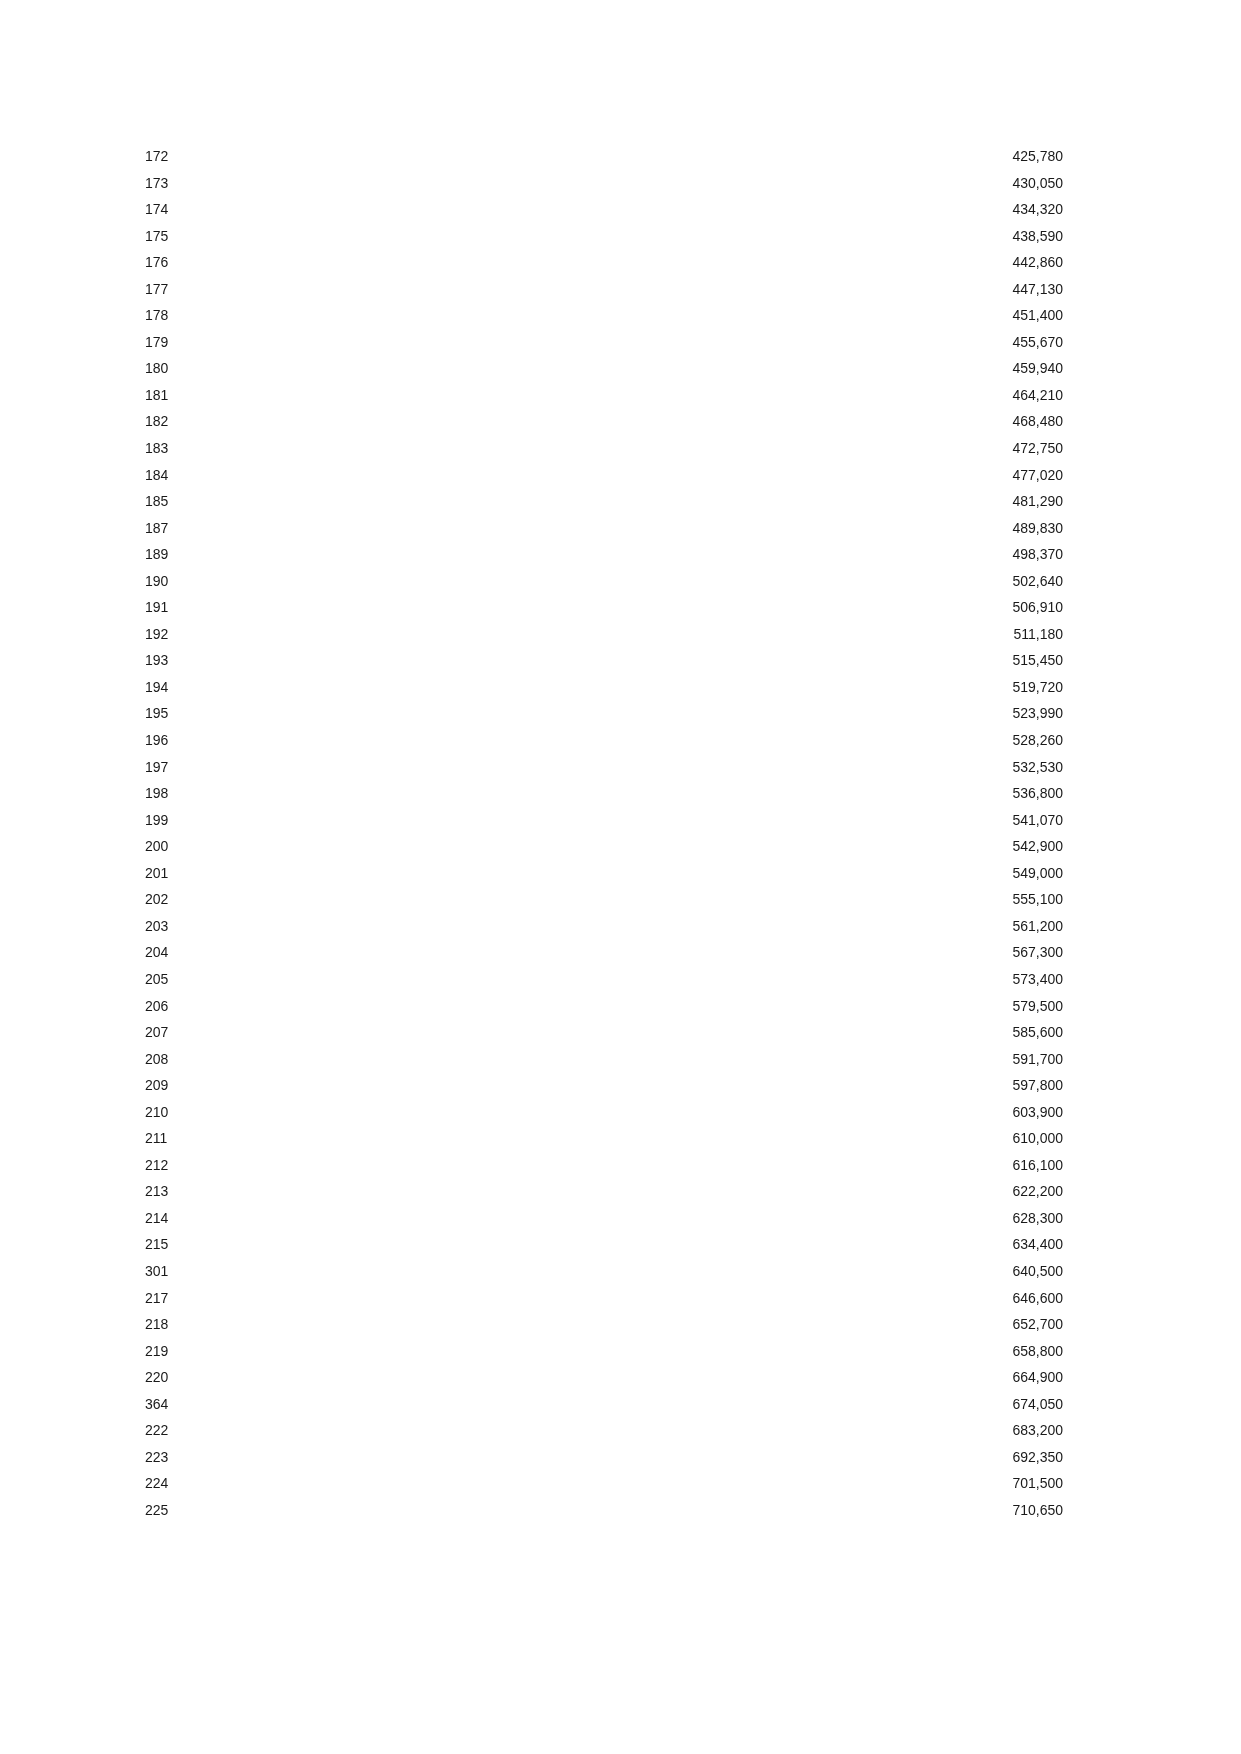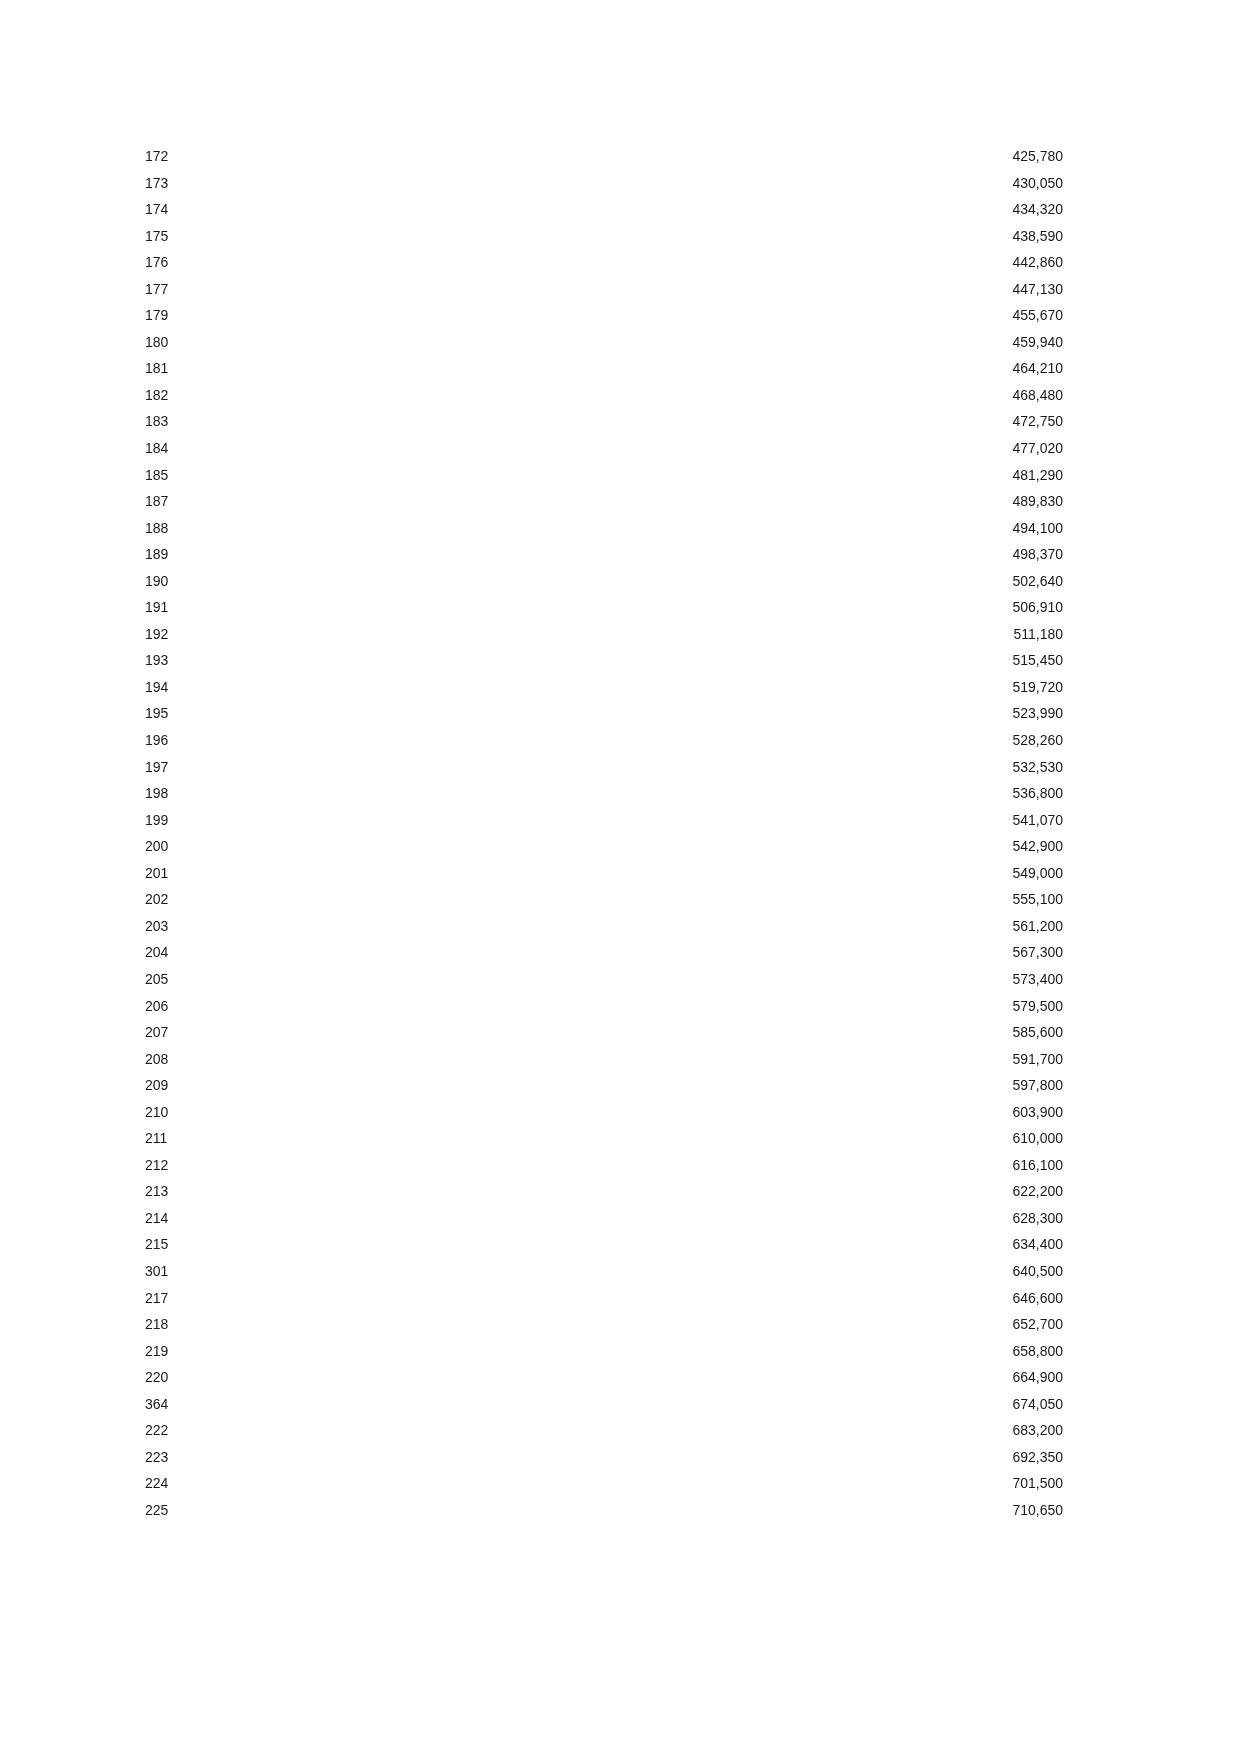--- a/index.html
+++ b/index.html
@@ -69,20 +69,24 @@
     </div>
       <div class="row">
       <span class="cell-index">176</span>
       <span class="cell-value">442,860</span>
     </div>
       <div class="row">
       <span class="cell-index">177</span>
       <span class="cell-value">447,130</span>
     </div>
       <div class="row">
+      <span class="cell-index">178</span>
+      <span class="cell-value">451,400</span>
+    </div>
+      <div class="row">
       <span class="cell-index">179</span>
       <span class="cell-value">455,670</span>
     </div>
       <div class="row">
       <span class="cell-index">180</span>
       <span class="cell-value">459,940</span>
     </div>
       <div class="row">
       <span class="cell-index">181</span>
       <span class="cell-value">464,210</span>
@@ -99,24 +103,20 @@
       <span class="cell-index">184</span>
       <span class="cell-value">477,020</span>
     </div>
       <div class="row">
       <span class="cell-index">185</span>
       <span class="cell-value">481,290</span>
     </div>
       <div class="row">
       <span class="cell-index">187</span>
       <span class="cell-value">489,830</span>
-    </div>
-      <div class="row">
-      <span class="cell-index">188</span>
-      <span class="cell-value">494,100</span>
     </div>
       <div class="row">
       <span class="cell-index">189</span>
       <span class="cell-value">498,370</span>
     </div>
       <div class="row">
       <span class="cell-index">190</span>
       <span class="cell-value">502,640</span>
     </div>
       <div class="row">

